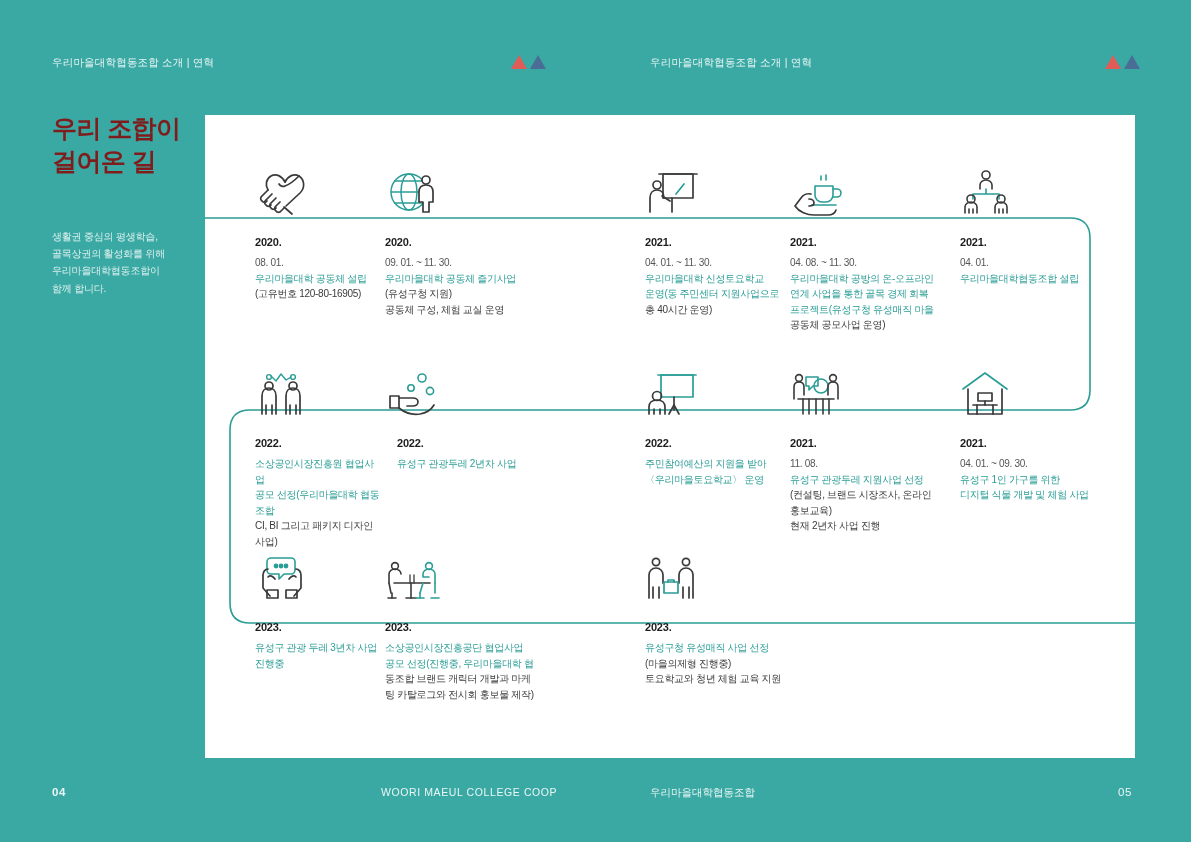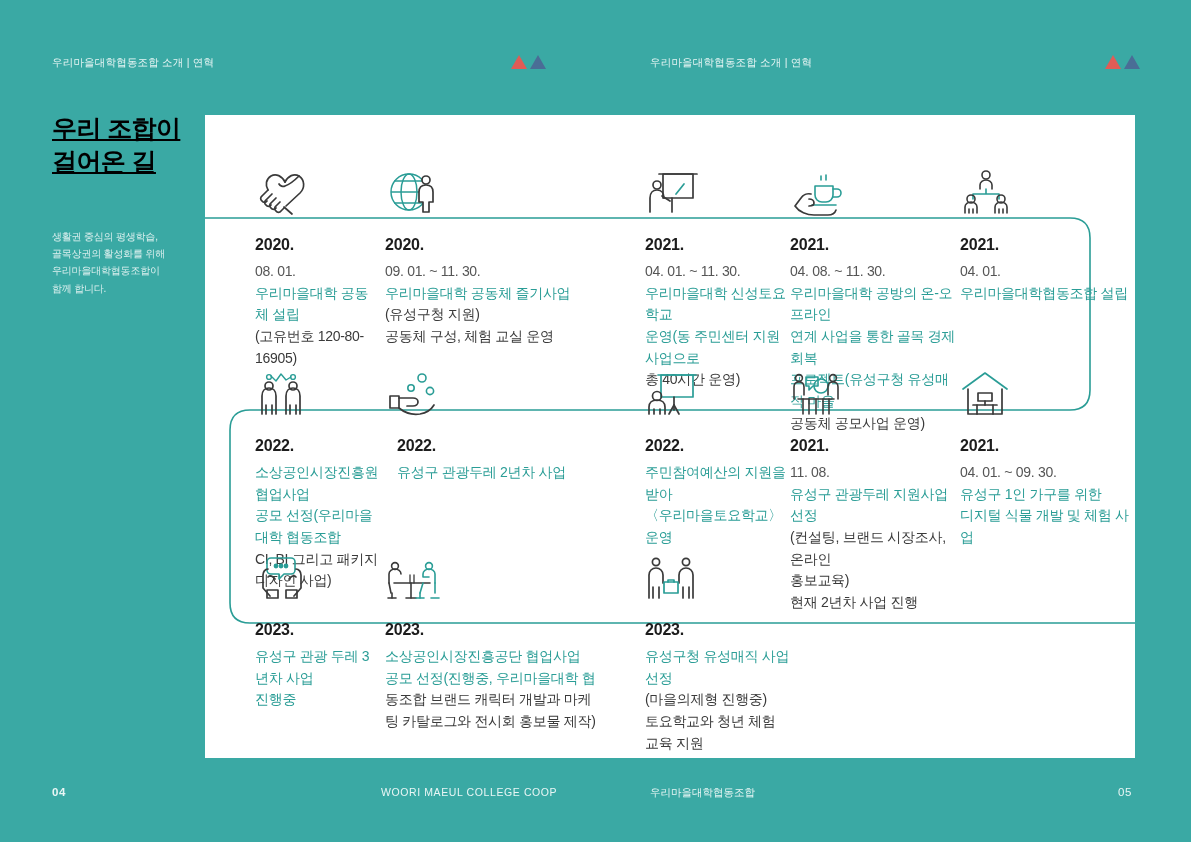--- a/index.html
+++ b/index.html
@@ -45,24 +45,23 @@
   
   .title-block {
     position: absolute;
     left: 52px;
     top: 112px;
     width: 150px;
   }
   .title-block h1 {
     font-size: 25px;
     font-weight: bold;
-    color: #000000;
+    color: #7f1d1d;
     line-height: 1.32;
     letter-spacing: -0.6px;
-    text-decoration: underline;
   }
   .title-block .lede {
     margin-top: 50px;
     font-size: 10px;
     color: #ddf0ef;
     line-height: 1.72;
     letter-spacing: -0.2px;
   }
 
   
@@ -106,28 +105,28 @@
   .icon-box {
     height: 68px;
     display: flex;
     align-items: flex-end;
     margin-bottom: 15px;
   }
   .icon-box svg { display: block; }
 
   .entry { padding-top: 3px; }
   .entry .yr {
-    font-size: 16px;
+    font-size: 11px;
     font-weight: bold;
     color: #1d1d1d;
     letter-spacing: -0.2px;
     margin-bottom: 7px;
   }
   .entry .ln {
-    font-size: 14px;
+    font-size: 10px;
     line-height: 1.55;
     letter-spacing: -0.3px;
     color: #3a3a3a;
     white-space: pre-line;
   }
   .entry .ln.teal { color: #2a9d96; font-weight: normal; }
   .entry .ln.date { color: #555555; }
 
   
   .row-2 .cell.c1 .entry { padding-left: 12px; }

